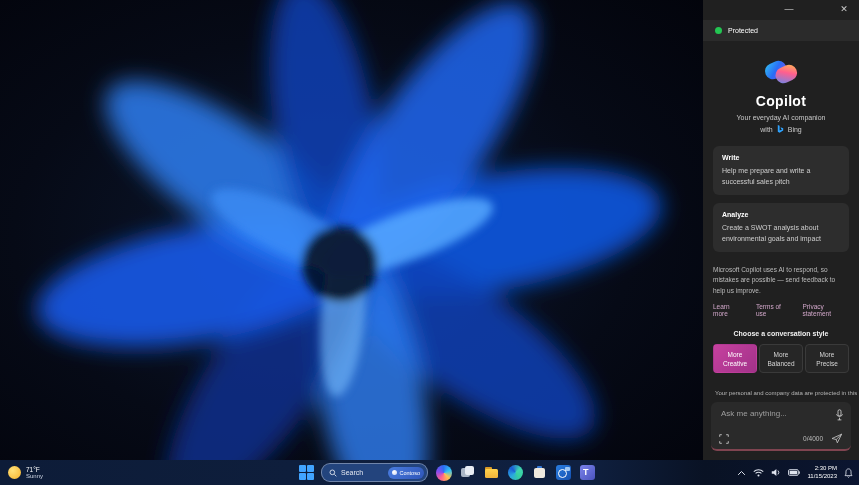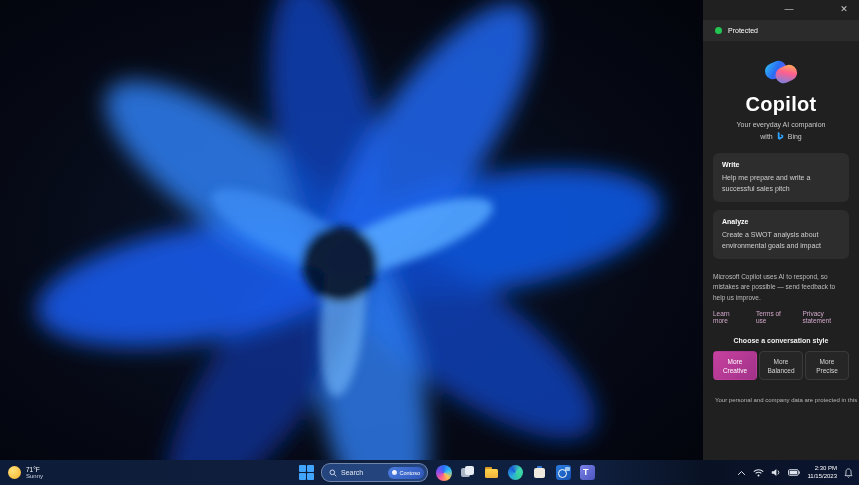--- a/index.html
+++ b/index.html
@@ -17,21 +17,21 @@
   .titlebar{height:20px;position:relative;flex:none}
   .winbtn{position:absolute;top:3px;font-size:9px;color:#c9c9c9;line-height:13px;width:16px;
           text-align:center;cursor:default}
   .winbtn.min{left:78px}
   .winbtn.close{right:7px}
   .protected{flex:none;height:21px;background:#2b2b2b;display:flex;align-items:center;gap:6px;padding:0 12px}
   .pdot{width:7px;height:7px;border-radius:50%;background:#23c552}
   .plabel{font-size:7px;color:#fff}
 
   .logo{margin:13px auto 0;display:block}
-  .brand-title{margin-top:3px;text-align:center;font-size:20px;font-weight:bold;color:#fff;letter-spacing:.3px}
+  .brand-title{margin-top:3px;text-align:center;font-size:14px;font-weight:bold;color:#fff;letter-spacing:.3px}
   .brand-sub{margin-top:5px;text-align:center;font-size:7px;color:#c9c9c9}
   .brand-with{margin-top:4px;font-size:7px;color:#c9c9c9;display:flex;justify-content:center;align-items:center;gap:3px}
 
   .cards{padding:0 10px;margin-top:12px;display:flex;flex-direction:column;gap:8px}
   .card{background:#2d2d2d;border-radius:6px;padding:8px 9px;cursor:pointer}
   .card-cat{font-size:7px;font-weight:bold;color:#fff}
   .card-text{margin-top:5px;font-size:7px;line-height:1.5;color:#cfcfcf}
 
   .disclaimer{margin:13px 10px 0;font-size:6.5px;line-height:1.6;color:#bdbdbd}
   .links{margin:7px 10px 0;display:flex;gap:13px;font-size:6.5px;color:#d0a6c8}
@@ -230,20 +230,36 @@
     </div>
   </div>
 
   <div class="privacy">
     <svg width="7" height="8" viewBox="0 0 10 11">
       <path d="M5 .5 L9 2 V5.5 C9 8 7 9.8 5 10.5 C3 9.8 1 8 1 5.5 V2 Z" fill="none" stroke="#b5b5b5" stroke-width="1"></path>
     </svg>
     <span>Your personal and company data are protected in this chat</span>
   </div>
 
+  <div class="composer">
+    <input type="text" placeholder="Ask me anything..." style="">
+    <svg class="mic" width="9" height="12" viewBox="0 0 12 16">
+      <rect x="4" y="1" width="4" height="8" rx="2" fill="none" stroke="#c9c9c9" stroke-width="1.2"></rect>
+      <path d="M2 7 a4.2 4.2 0 0 0 8 0 M6 11.5 V14.5 M3.5 14.5 h5" fill="none" stroke="#c9c9c9" stroke-width="1.2"></path>
+    </svg>
+    <div class="comp-bottom">
+      <svg class="shot" width="10" height="10" viewBox="0 0 14 14">
+        <path d="M1 4 V1 H4 M10 1 H13 V4 M13 10 V13 H10 M4 13 H1 V10" fill="none" stroke="#bdbdbd" stroke-width="1.3"></path>
+      </svg>
+      <span class="count">0/4000</span>
+      <svg width="12" height="11" viewBox="0 0 18 16">
+        <path d="M1.5 8 L16 1.5 L9.5 14.5 L7.8 9.5 Z M7.8 9.5 L16 1.5" fill="none" stroke="#c9c9c9" stroke-width="1.2" stroke-linejoin="round"></path>
+      </svg>
+    </div>
+  </div>
 </div>
 
 <div class="taskbar">
   <div class="weather">
     <span class="sun"></span>
     <span>
       <div class="wx-temp">71°F</div>
       <div class="wx-cond">Sunny</div>
     </span>
   </div>

